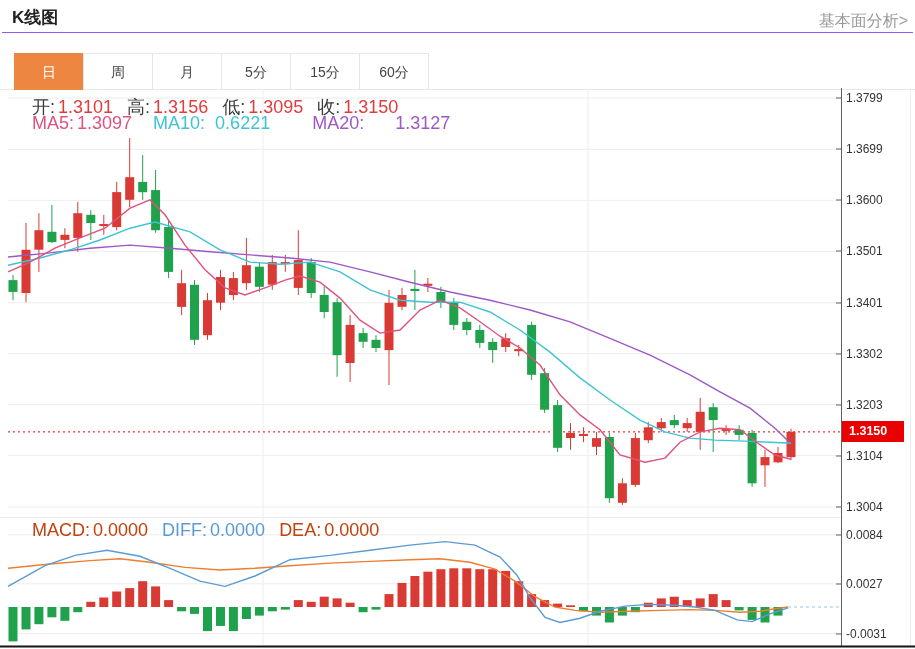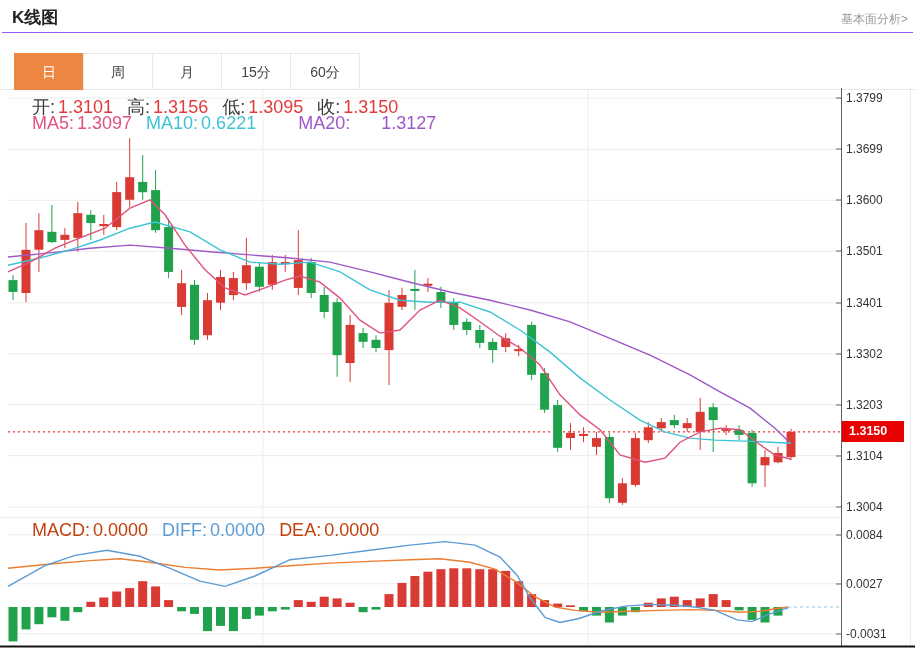--- a/index.html
+++ b/index.html
@@ -1,37 +1,37 @@
 <!DOCTYPE html>
 <html><head>
 <meta charset="utf-8">
 <style>
   * { margin:0; padding:0; box-sizing:border-box; }
   html,body { width:915px; height:649px; overflow:hidden; background:#fff;
     font-family:"Liberation Sans","DejaVu Sans",sans-serif; }
   .page { position:absolute; left:0; top:0; width:915px; height:649px; background:#fff; }
   .header { position:absolute; left:2px; top:0; width:911px; height:33px; border-bottom:1px solid #8b5cf6; }
   .page-title { position:absolute; left:10px; top:6px; font-size:17px; font-weight:bold; color:#222; }
-  .fund-link { position:absolute; right:5px; top:11px; font-size:12px; color:#999; text-decoration:none; cursor:pointer; }
+  .fund-link { position:absolute; right:5px; top:11px; font-size:16px; color:#999; text-decoration:none; cursor:pointer; }
   .tabs { position:absolute; left:14px; top:53px; display:flex; z-index:3; }
   .tab { width:70px; height:37px; line-height:36px; text-align:center; font-size:14px; color:#444;
     background:#fff; border:1px solid #e7e7e7; margin-left:-1px; cursor:pointer; }
   .tab:first-child { margin-left:0; }
   .tab.active { background:#ed8640; border-color:#ed8640; color:#fff; }
   .tabs-underline { position:absolute; left:0; top:89px; width:915px; border-bottom:1px solid #e7e7e7; z-index:1; }
   .legend { position:absolute; left:32px; font-size:18px; white-space:nowrap; z-index:4; }
   .legend-ohlc { top:95px; }
   .legend-ma { top:113px; }
   .legend-macd { top:520px; }
   .legend span { margin-right:3px; }
   .lbl { color:#3a3a3a; }
   .gap { margin-right:14px !important; }
   .v-red { color:#e23b3b; }
   .t-ma5 { color:#e0527e; }
-  .t-ma10 { color:#3ec3d5; }
+  .t-ma10 { color:#3ec3d5;margin-left:7px; }
   .t-ma20 { color:#9e58c6;margin-left:28px; }
   .t-macd { color:#c2410c; }
   .t-diff { color:#5b9bd5;margin-top:12px; }
   .t-dea { color:#c2410c; }
   #chart-svg { position:absolute; left:0; top:0; width:915px; height:649px; z-index:2; }
   .price-badge { position:absolute; left:842px; top:421px; width:62px; height:21px; line-height:21px;
     padding-left:7px; background:#e90000; color:#fff; font-size:12.5px; font-weight:bold; z-index:4; }
 </style>
 </head>
 <body>
@@ -40,20 +40,21 @@
   <div class="header">
     <div class="page-title">K线图</div>
     <a class="fund-link">基本面分析&gt;</a>
   </div>
 
   <div class="tabs-underline"></div>
   <div class="tabs" id="tabs">
       <div class="tab active">日</div>
       <div class="tab">周</div>
       <div class="tab">月</div>
+      <div class="tab">5分</div>
       <div class="tab">15分</div>
       <div class="tab">60分</div>
     </div>
 
   <svg id="chart-svg" xmlns="http://www.w3.org/2000/svg">
       <g>
         <line x1="8" y1="98.0" x2="841" y2="98.0" stroke="#ededed"></line>
         <line x1="8" y1="149.4" x2="841" y2="149.4" stroke="#ededed"></line>
         <line x1="8" y1="200.4" x2="841" y2="200.4" stroke="#ededed"></line>
         <line x1="8" y1="251.3" x2="841" y2="251.3" stroke="#ededed"></line>

